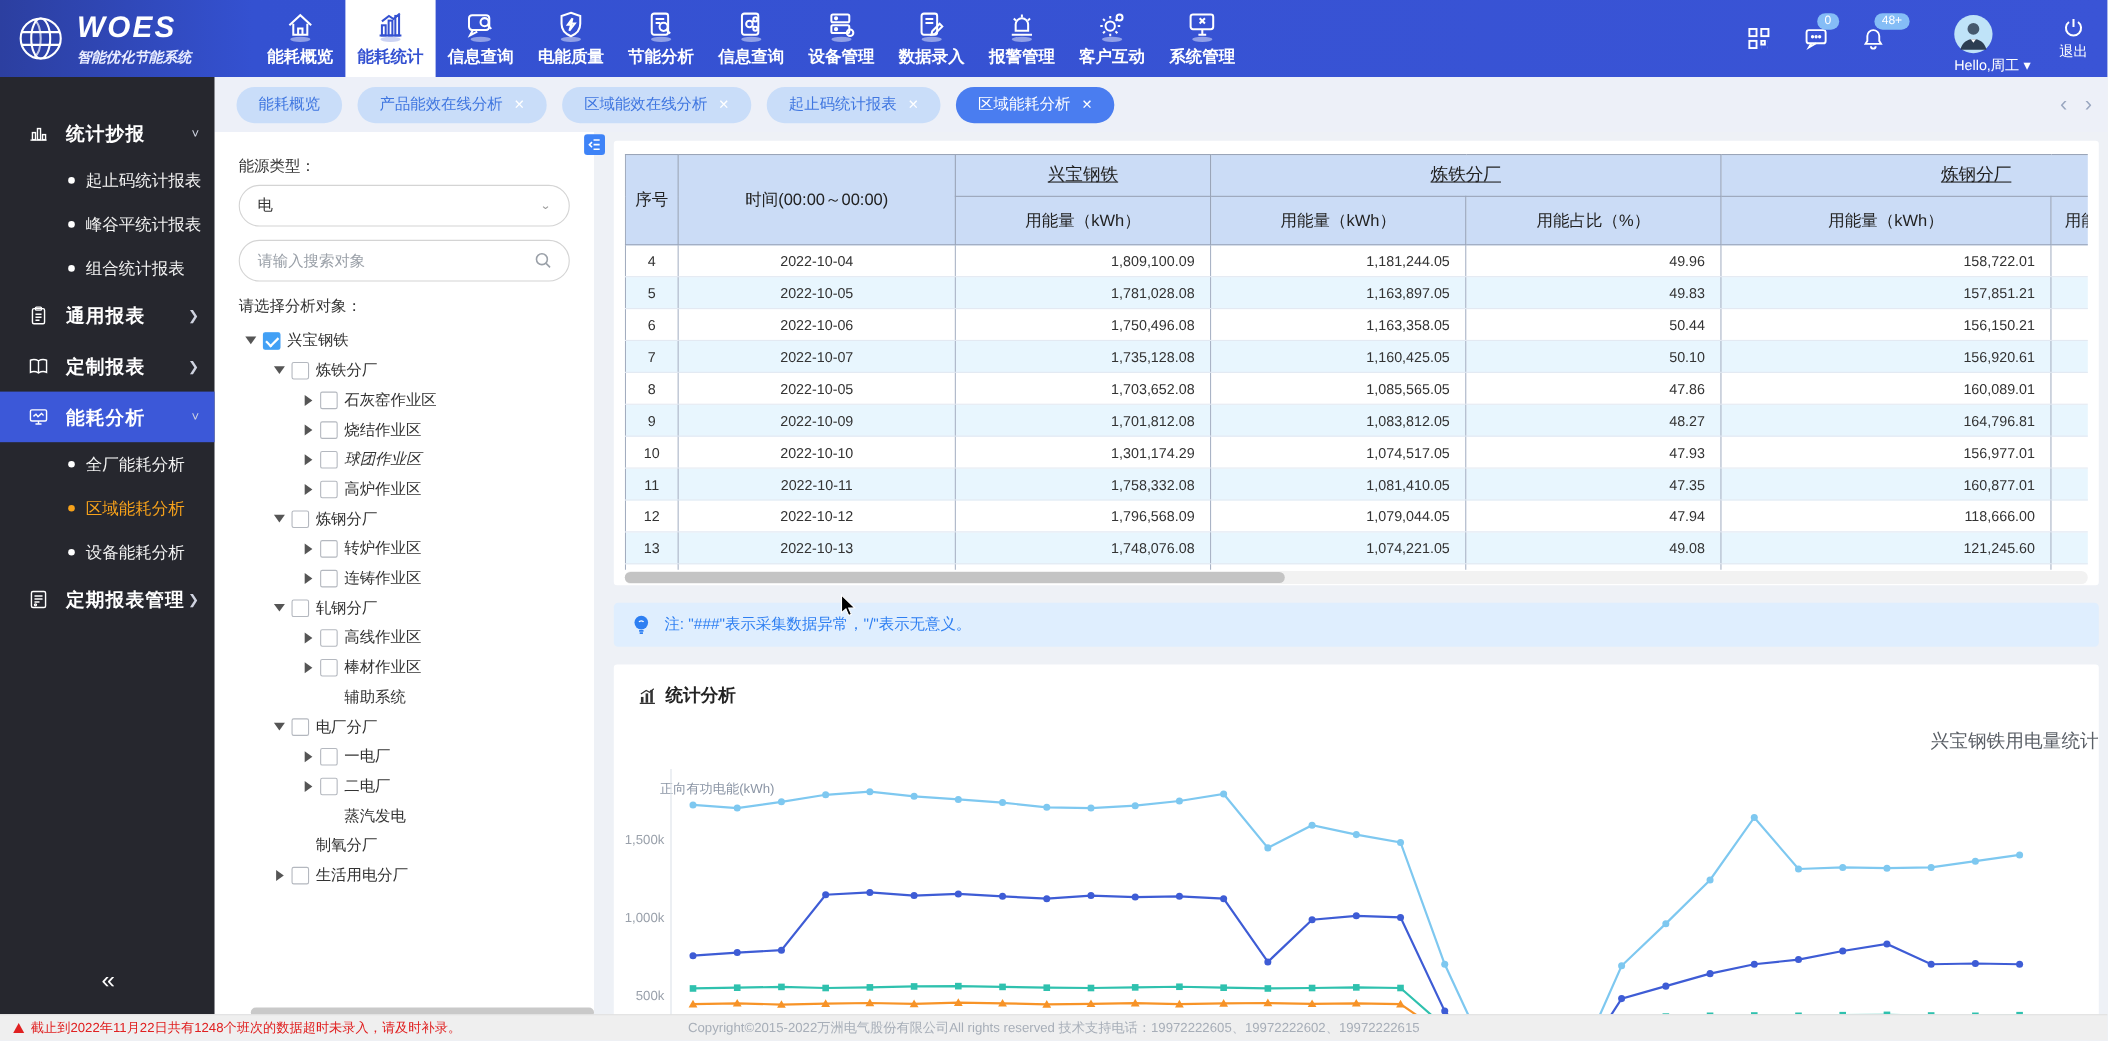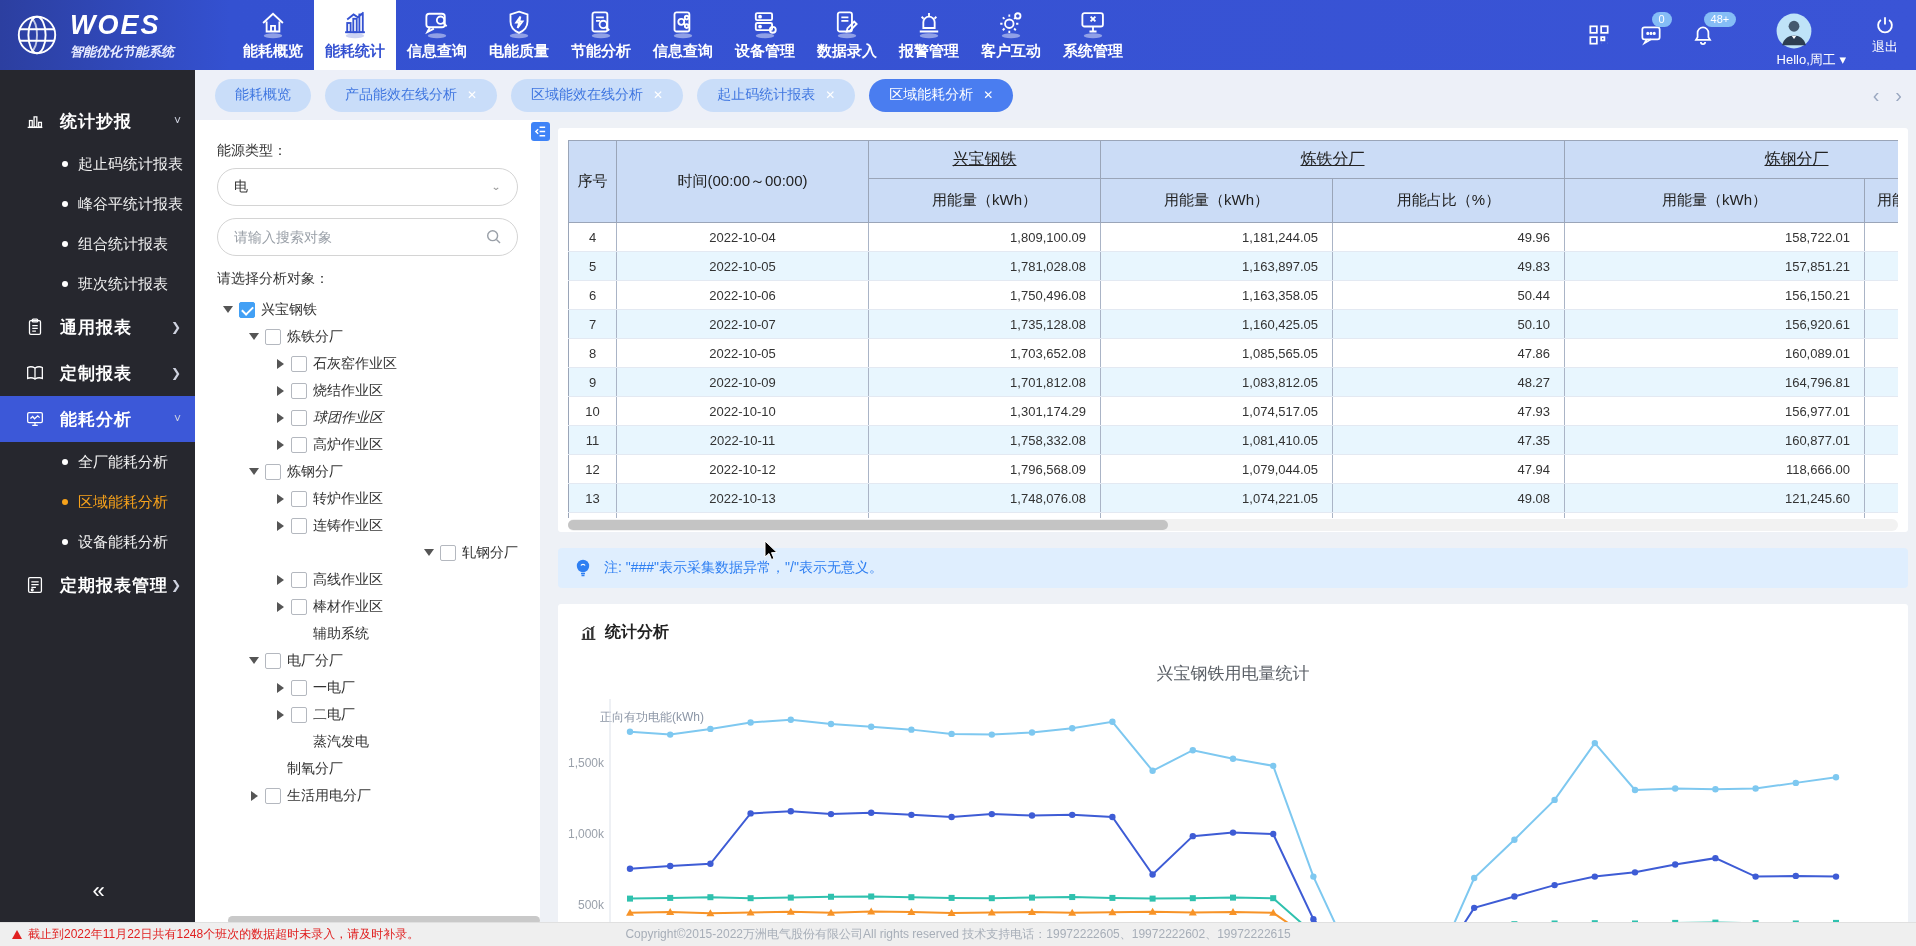--- a/index.html
+++ b/index.html
@@ -92,21 +92,21 @@
   .tbl-hscroll .thumb { position:absolute; left:0; top:1px; height:10px; width:600px; background:#c4c4c4; border-radius:5px; cursor:pointer; }
 
   .note-bar { position:absolute; left:18px; top:428px; width:1350px; height:40px; background:#dfeefe; border-radius:4px; display:flex; align-items:center; padding-left:14px; gap:10px; }
   .note-bar svg { width:22px; height:22px; }
   .note-txt { color:#2e7ff2; font-size:14px; }
 
   .stats-card { position:absolute; left:18px; top:484px; width:1350px; height:340px; overflow:hidden; }
   .stats-head { display:flex; align-items:center; gap:8px; padding:18px 0 0 22px; }
   .stats-head svg { width:17px; height:17px; }
   .stats-title { font-size:16px; font-weight:bold; color:#222; }
-  .chart-title { position:absolute; left:0; top:58px; width:1350px; text-align:center; font-size:17px; color:#5a5f66; }
+  .chart-title { position:absolute; left:0; top:58px; width:1350px; text-align:right; font-size:17px; color:#5a5f66; }
   .y-label { position:absolute; left:42px; top:64px; font-size:12px; color:#8b95a5;margin-top:41px; }
   .chart-svg { position:absolute; left:0; top:0; }
   .ytick { font-size:12px; fill:#9aa1ab; }
 
   
   .footer { position:absolute; left:0; bottom:0; width:1916px; height:24px; background:#efefef; border-top:1px solid #e0e0e0; z-index:40; display:flex; align-items:center; }
   .foot-warn { display:flex; align-items:center; gap:6px; color:#e02020; font-size:12px; padding-left:12px; white-space:nowrap; }
   .warn-tri { width:0; height:0; border-left:5px solid transparent; border-right:5px solid transparent; border-bottom:9px solid #e02020; }
   .foot-copy { position:absolute; left:0; width:100%; text-align:center; color:#a7aeb8; font-size:12px; }
 
@@ -322,24 +322,20 @@
         <span class="dot"></span>
         <span>起止码统计报表</span>
       </div>
       <div class="sb-child">
         <span class="dot"></span>
         <span>峰谷平统计报表</span>
       </div>
       <div class="sb-child">
         <span class="dot"></span>
         <span>组合统计报表</span>
-      </div>
-      <div class="sb-child">
-        <span class="dot"></span>
-        <span>班次统计报表</span>
       </div>
       <div class="sb-section">
         <svg viewBox="0 0 24 24" fill="none" stroke="#fff" stroke-width="1.4">
           <rect x="6" y="5" width="12" height="15" rx="1.5"></rect>
           <rect x="9" y="3.5" width="6" height="3" rx="1"></rect>
           <path d="M9 10.5h6M9 13.5h6M9 16.5h4"></path>
         </svg>
         <span class="lbl">通用报表</span>
         <span class="chev">❯</span>
       </div>
@@ -456,21 +452,21 @@
         <span class="cbx"></span>
         <span>转炉作业区</span>
       </div>
       <div class="tree-row" style="padding-left: 56px;">
         <span class="tw">
           <span class="arr-closed"></span>
         </span>
         <span class="cbx"></span>
         <span>连铸作业区</span>
       </div>
-      <div class="tree-row" style="padding-left: 30px; justify-content: flex-end;">
+      <div class="tree-row" style="padding-left: 30px;">
         <span class="tw">
           <span class="arr-open"></span>
         </span>
         <span class="cbx"></span>
         <span>轧钢分厂</span>
       </div>
       <div class="tree-row" style="padding-left: 56px;">
         <span class="tw">
           <span class="arr-closed"></span>
         </span>

